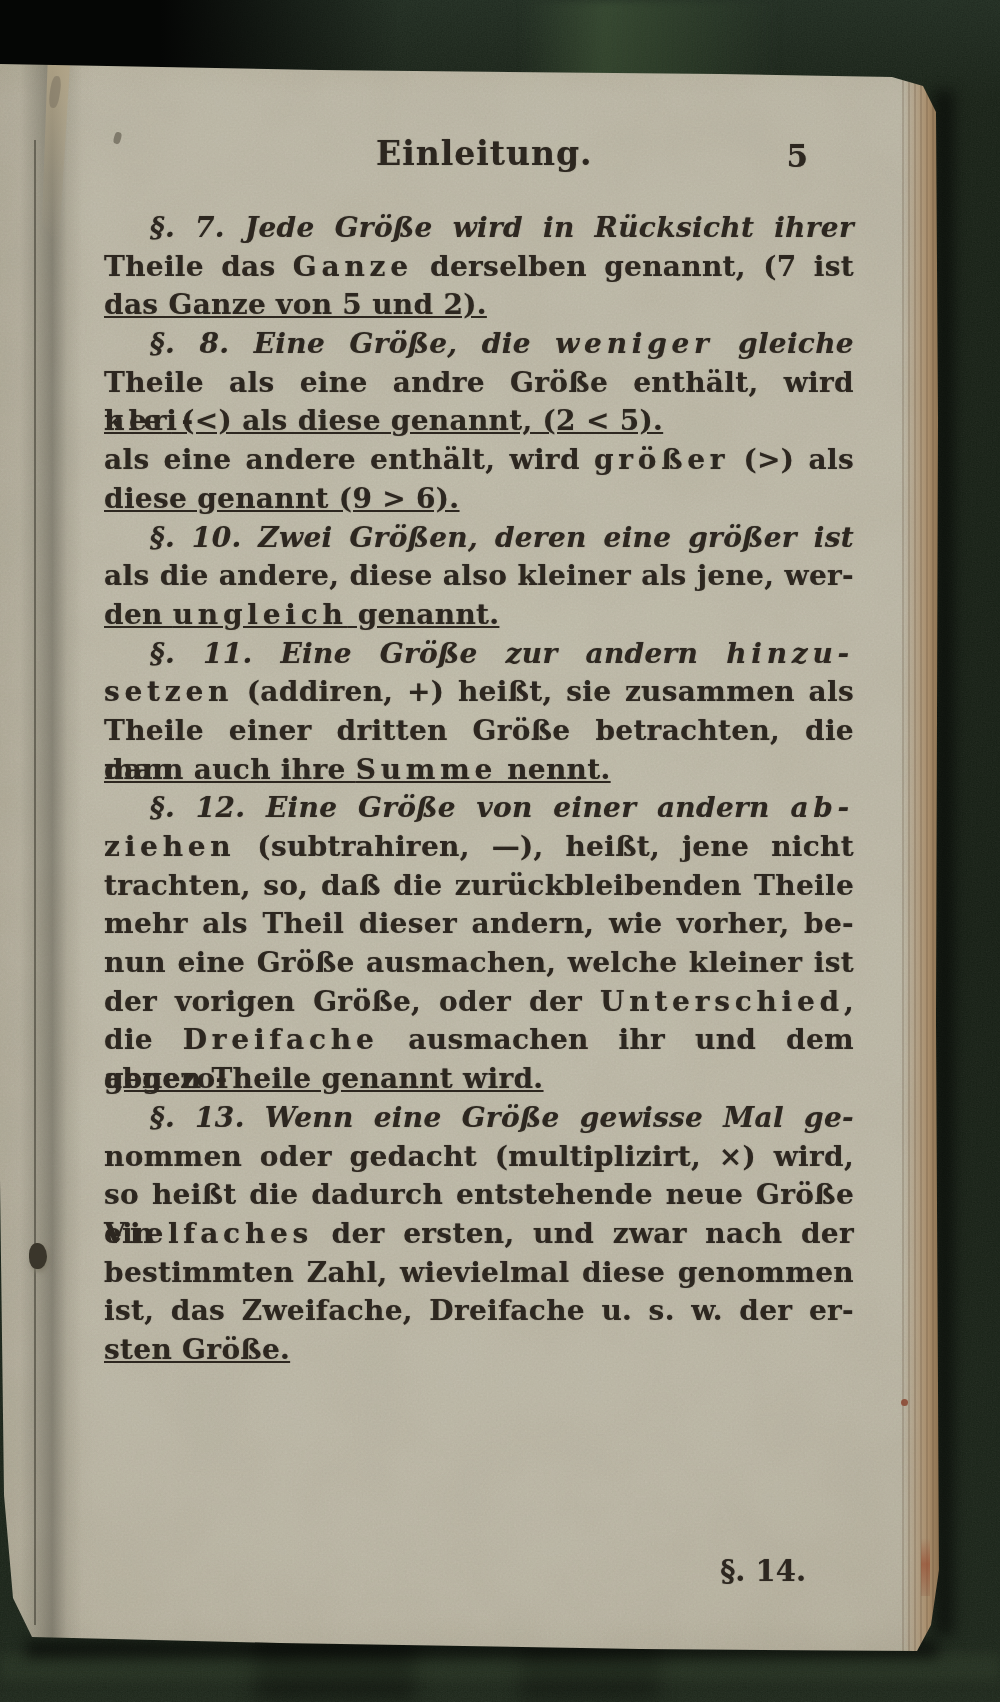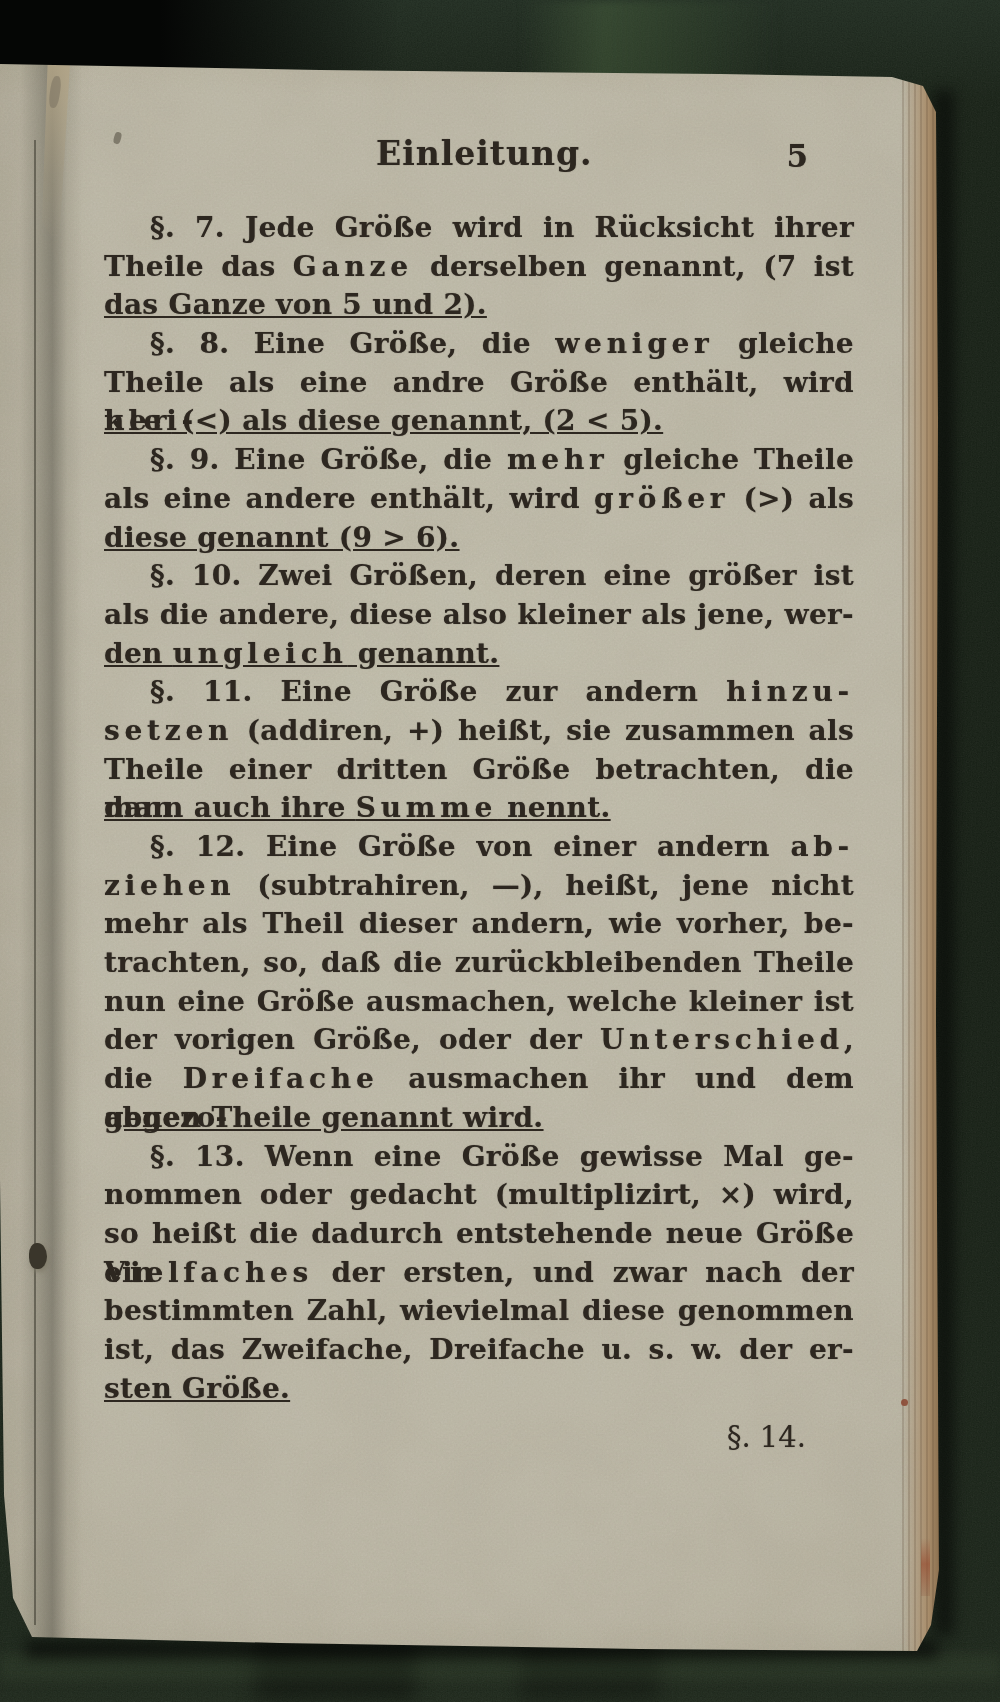--- a/index.html
+++ b/index.html
@@ -56,25 +56,25 @@
   .title{position:absolute;left:272px;top:0;font-weight:700;font-size:33px;letter-spacing:1px;
     text-shadow:0 0 1px rgba(45,40,32,.55);}
   .pagenum{position:absolute;right:46px;top:4px;font-weight:700;font-size:31px;
     text-shadow:0 0 1px rgba(45,40,32,.55);}
 
   .textcol{position:absolute;left:104px;top:209px;width:750px;color:var(--ink,#2d2720);
     font-weight:700;font-size:28px;line-height:38.7px;letter-spacing:.3px;
     text-shadow:0 0 1px rgba(45,40,32,.5);}
   .line{height:38.7px;text-align:justify;text-align-last:justify;overflow:visible;}
   .line.short{text-align-last:left;text-decoration:underline;}
-  .line.indent{text-indent:46px;}
+  .line.indent{text-indent:46px;font-style:italic;}
   .sp{letter-spacing:.17em;}
 
-  .catchword{position:absolute;left:104px;top:1420px;width:702px;text-align:right;
-    color:var(--ink,#2d2720);font-weight:400;font-size:29px;text-shadow:0 0 1px rgba(45,40,32,.5);}
+  .catchword{position:absolute;left:104px;top:1554px;width:702px;text-align:right;
+    color:var(--ink,#2d2720);font-weight:700;font-size:29px;text-shadow:0 0 1px rgba(45,40,32,.5);}
 </style>
 </head>
 <body>
 
 <svg width="0" height="0" style="position:absolute" aria-hidden="true">
   <defs>
     <filter id="fGrain">
         <feTurbulence type="fractalNoise" baseFrequency="0.55" numOctaves="2" seed="7"></feTurbulence>
       <feColorMatrix type="matrix" values="0 0 0 0 0.46  0 0 0 0 0.44  0 0 0 0 0.37  0.33 0.33 0.33 0 0"></feColorMatrix>
       </filter>
@@ -125,34 +125,33 @@
     <span class="pagenum">5</span>
   </div>
 
   <div class="textcol">
       <div class="line indent"><span>§. 7. Jede Größe wird in Rücksicht ihrer</span></div>
       <div class="line"><span>Theile das </span><span class="sp">Ganze</span><span> derselben genannt, (7 ist</span></div>
       <div class="line short"><span>das Ganze von 5 und 2).</span></div>
       <div class="line indent"><span>§. 8. Eine Größe, die </span><span class="sp">weniger</span><span> gleiche</span></div>
       <div class="line"><span>Theile als eine andre Größe enthält, wird </span><span class="sp">klei-</span></div>
       <div class="line short"><span class="sp">ner</span><span> (&lt;) als diese genannt, (2 &lt; 5).</span></div>
-      <div class="line indent"><span>§. 9. Eine Größe, die </span><span class="sp">mehr</span><span> gleiche Theile</span></div>
       <div class="line"><span>als eine andere enthält, wird </span><span class="sp">größer</span><span> (&gt;) als</span></div>
       <div class="line short"><span>diese genannt (9 &gt; 6).</span></div>
       <div class="line indent"><span>§. 10. Zwei Größen, deren eine größer ist</span></div>
       <div class="line"><span>als die andere, diese also kleiner als jene, wer-</span></div>
       <div class="line short"><span>den </span><span class="sp">ungleich</span><span> genannt.</span></div>
       <div class="line indent"><span>§. 11. Eine Größe zur andern </span><span class="sp">hinzu-</span></div>
       <div class="line"><span class="sp">setzen</span><span> (addiren, +) heißt, sie zusammen als</span></div>
       <div class="line"><span>Theile einer dritten Größe betrachten, die man</span></div>
       <div class="line short"><span>dann auch ihre </span><span class="sp">Summe</span><span> nennt.</span></div>
       <div class="line indent"><span>§. 12. Eine Größe von einer andern </span><span class="sp">ab-</span></div>
       <div class="line"><span class="sp">ziehen</span><span> (subtrahiren, —), heißt, jene nicht</span></div>
+      <div class="line"><span>trachten, so, daß die zurückbleibenden Theile</span></div>
       <div class="line"><span>mehr als Theil dieser andern, wie vorher, be-</span></div>
-      <div class="line"><span>trachten, so, daß die zurückbleibenden Theile</span></div>
       <div class="line"><span>nun eine Größe ausmachen, welche kleiner ist</span></div>
       <div class="line"><span>der vorigen Größe, oder der </span><span class="sp">Unterschied</span><span>,</span></div>
       <div class="line"><span>die </span><span class="sp">Dreifache</span><span> ausmachen ihr und dem abgezo-</span></div>
       <div class="line short"><span>genen Theile genannt wird.</span></div>
       <div class="line indent"><span>§. 13. Wenn eine Größe gewisse Mal ge-</span></div>
       <div class="line"><span>nommen oder gedacht (multiplizirt, ×) wird,</span></div>
       <div class="line"><span>so heißt die dadurch entstehende neue Größe ein</span></div>
       <div class="line"><span class="sp">Vielfaches</span><span> der ersten, und zwar nach der</span></div>
       <div class="line"><span>bestimmten Zahl, wievielmal diese genommen</span></div>
       <div class="line"><span>ist, das Zweifache, Dreifache u. s. w. der er-</span></div>

